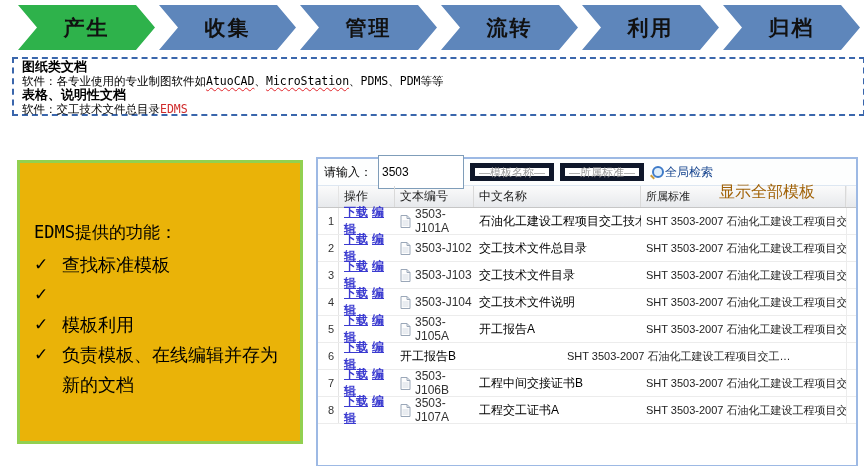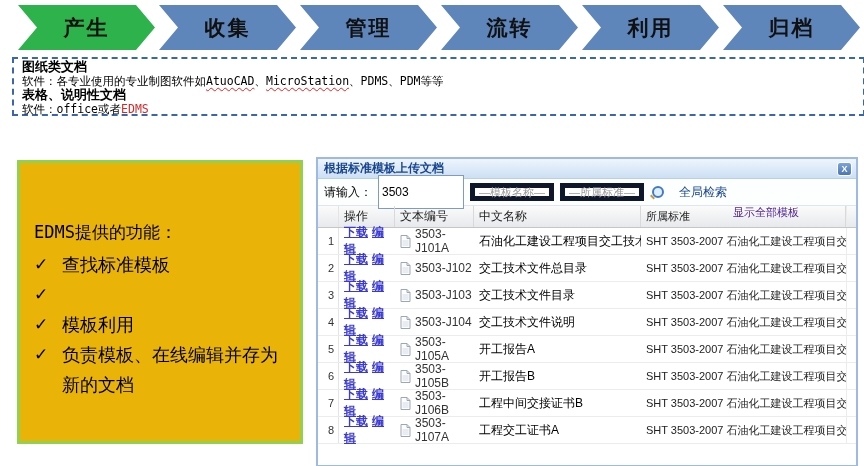--- a/index.html
+++ b/index.html
@@ -47,28 +47,28 @@
               cursor:pointer; }
 
   .toolbar { height:27px; display:flex; align-items:center; gap:6px;
              padding:0 6px; background:#fdfefe; border-bottom:1px solid #dde7f2; }
   .toolbar .lbl { font-size:12px; color:#000; }
   .tb-input { width:86px; height:34px; border:1px solid #7f9db9; font-size:12px;
               padding:0 3px; color:#000; }
   .tb-dd { width:84px; height:18px; border:5px solid #0f172a; font-size:11px;
            color:#9a9a9a; display:flex; align-items:center; justify-content:center;
            background:#fff; cursor:pointer; }
-  .searchbtn { display:flex; align-items:center; gap:17px; cursor:pointer; }
+  .searchbtn { display:flex; align-items:center; gap:3px; cursor:pointer; }
   .mag { position:relative; width:12px; height:12px; flex:none; }
   .mag::before { content:""; position:absolute; left:2px; top:0; width:8px; height:8px;
                  border:2px solid #3f7bc8; border-radius:50%; background:#dfeefb; }
   .mag::after { content:""; position:absolute; left:0px; bottom:0px; width:5px; height:2px;
                 background:#c79a3a; transform:rotate(45deg); }
   .searchbtn .stxt { font-size:12px; color:#17458f; }
-  .showall { font-size:11px; color:#4c1d95; cursor:pointer;margin-top:40px; }
+  .showall { font-size:16px; color:#a16207; cursor:pointer;margin-top:40px; }
 
   
   .grid { width:100%; }
   .ghead { height:22px; display:flex; background:linear-gradient(#fbfbfb,#e7e9ec);
            border-bottom:1px solid #c6c6c6; align-items:center; font-size:12px; color:#222; }
   .gh { padding-left:5px; border-right:1px solid #d9d9d9; height:100%;
         display:flex; align-items:center; }
   .grow { height:27px; display:flex; align-items:center; border-bottom:1px solid #ececec;
           font-size:12px; background:#fff; }
   .c-num { width:21px; flex:none; text-align:right; padding-right:4px; font-size:11px;
@@ -107,21 +107,21 @@
       </div>
     <div class="chev">
         <span>归档</span>
       </div>
   </div>
 
   <div class="notebox">
     <div class="t">图纸类文档</div>
     <div class="s"><span>软件：各专业使用的专业制图软件如</span><span class="wavy">AtuoCAD</span><span>、</span><span class="wavy">MicroStation</span><span>、PDMS、PDM等等</span></div>
     <div class="t">表格、说明性文档</div>
-    <div class="s"><span>软件：office或者</span><span class="red">EDMS</span></div>
+    <div class="s"><span>软件：交工技术文件总目录</span><span class="red">EDMS</span></div>
   </div>
 
   <div class="featbox">
     <div class="title">EDMS提供的功能：</div>
     <div class="feat">
         <span class="chk">✓</span>
         <span class="txt">查找标准模板</span>
       </div>
     <div class="feat">
         <span class="chk">✓</span>
@@ -130,24 +130,20 @@
         <span class="chk">✓</span>
         <span class="txt">模板利用</span>
       </div>
     <div class="feat">
         <span class="chk">✓</span>
         <span class="txt">负责模板、在线编辑并存为新的文档</span>
       </div>
   </div>
 
   <div class="panel">
-    <div class="titlebar">
-      <span class="ttl">根据标准模板上传文档</span>
-      <span class="closebtn">X</span>
-    </div>
 
     <div class="toolbar">
       <span class="lbl">请输入：</span>
       <input class="tb-input" value="3503" style="">
       <span class="tb-dd">—模板名称—</span>
       <span class="tb-dd">—所属标准—</span>
       <span class="searchbtn">
         <span class="mag"></span>
         <span class="stxt">全局检索</span>
       </span>
@@ -252,28 +248,20 @@
     <div class="c-name">开工报告A</div>
     <div class="c-std">SHT 3503-2007 石油化工建设工程项目交工…</div>
     <div class="c-gut"></div>
   </div>
 
   <div class="grow">
     <div class="c-num">6</div>
     <div class="c-op">
       <span class="lnk">下载</span><span class="lnk">编辑</span>
     </div>
-    <div class="c-doc">
-      <svg class="docicon" viewBox="0 0 11 13">
-                <path d="M1 .5h6l3 3v9H1z" fill="#fdfdfd" stroke="#9aa7b8"></path>
-                <path d="M7 .5v3h3" fill="none" stroke="#9aa7b8"></path>
-                <path d="M2.5 6h6M2.5 8h6M2.5 10h6" stroke="#c9d2dd" stroke-width=".8"></path>
-              </svg>
-      <span class="no">3503-J105B</span>
-    </div>
     <div class="c-name">开工报告B</div>
     <div class="c-std">SHT 3503-2007 石油化工建设工程项目交工…</div>
     <div class="c-gut"></div>
   </div>
 
   <div class="grow">
     <div class="c-num">7</div>
     <div class="c-op">
       <span class="lnk">下载</span><span class="lnk">编辑</span>
     </div>

